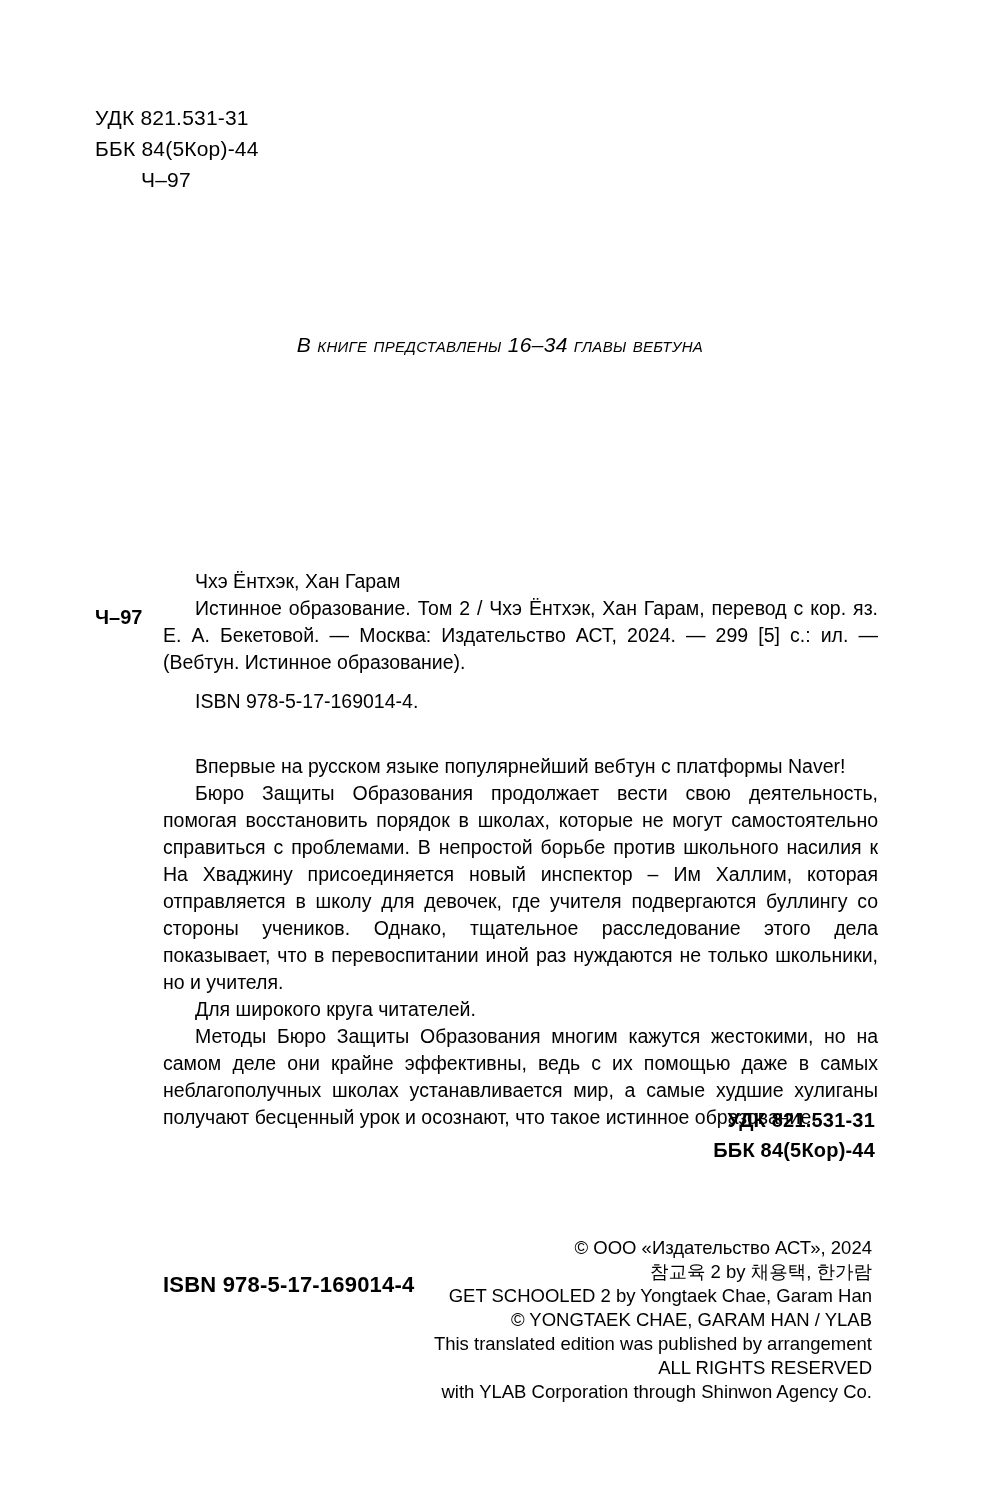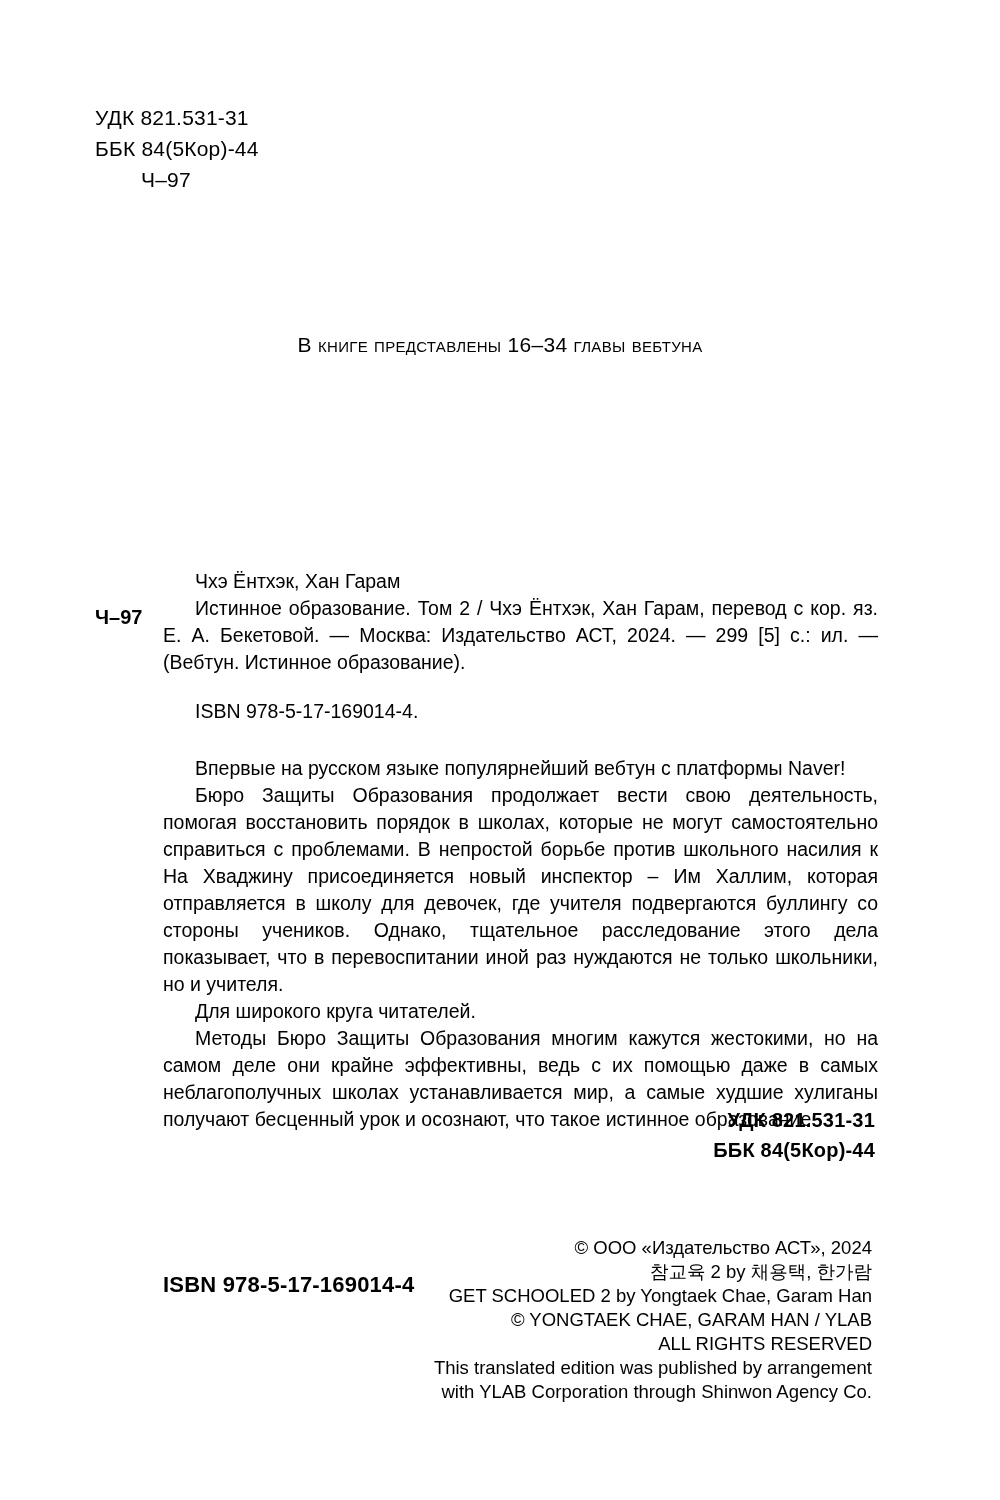--- a/index.html
+++ b/index.html
@@ -33,20 +33,21 @@
   }
   .top-codes .code-line-indent { padding-left: 46px; }
 
   
   .webtoon-note {
     position: absolute;
     left: 0;
     top: 333px;
     width: 100%;
     text-align: center;
+    font-style: italic;
     font-variant: small-caps;
     font-size: 21px;
     letter-spacing: 0.3px;
   }
 
   
   .margin-code {
     position: absolute;
     left: 95px;
     top: 606px;
@@ -65,25 +66,25 @@
   }
   .authors {
     font-weight: normal;
     text-indent: 32px;
   }
   .description {
     text-align: justify;
     text-indent: 32px;
   }
   .isbn-line {
-    margin-top: 22px;
+    margin-top: 12px;
     text-indent: 32px;
   }
   .annotation {
-    margin-top: 30px;
+    margin-top: 38px;
     text-align: justify;
   }
   .annotation p {
     text-indent: 32px;
     text-align: justify;
   }
 
   
   .bottom-codes {
     position: absolute;
@@ -148,18 +149,18 @@
     <div>ББК 84(5Кор)-44</div>
   </div>
 
   <div class="footer-isbn">ISBN 978-5-17-169014-4</div>
 
   <div class="copyright-block">
     <div>© ООО «Издательство АСТ», 2024</div>
     <div>참교육 2 by 채용택, 한가람</div>
     <div>GET SCHOOLED 2 by Yongtaek Chae, Garam Han</div>
     <div>© YONGTAEK CHAE, GARAM HAN / YLAB</div>
+    <div>This translated edition was published by arrangement</div>
     <div>ALL RIGHTS RESERVED</div>
-    <div>This translated edition was published by arrangement</div>
     <div>with YLAB Corporation through Shinwon Agency Co.</div>
   </div>
 
 </div>
 
 </body></html>

